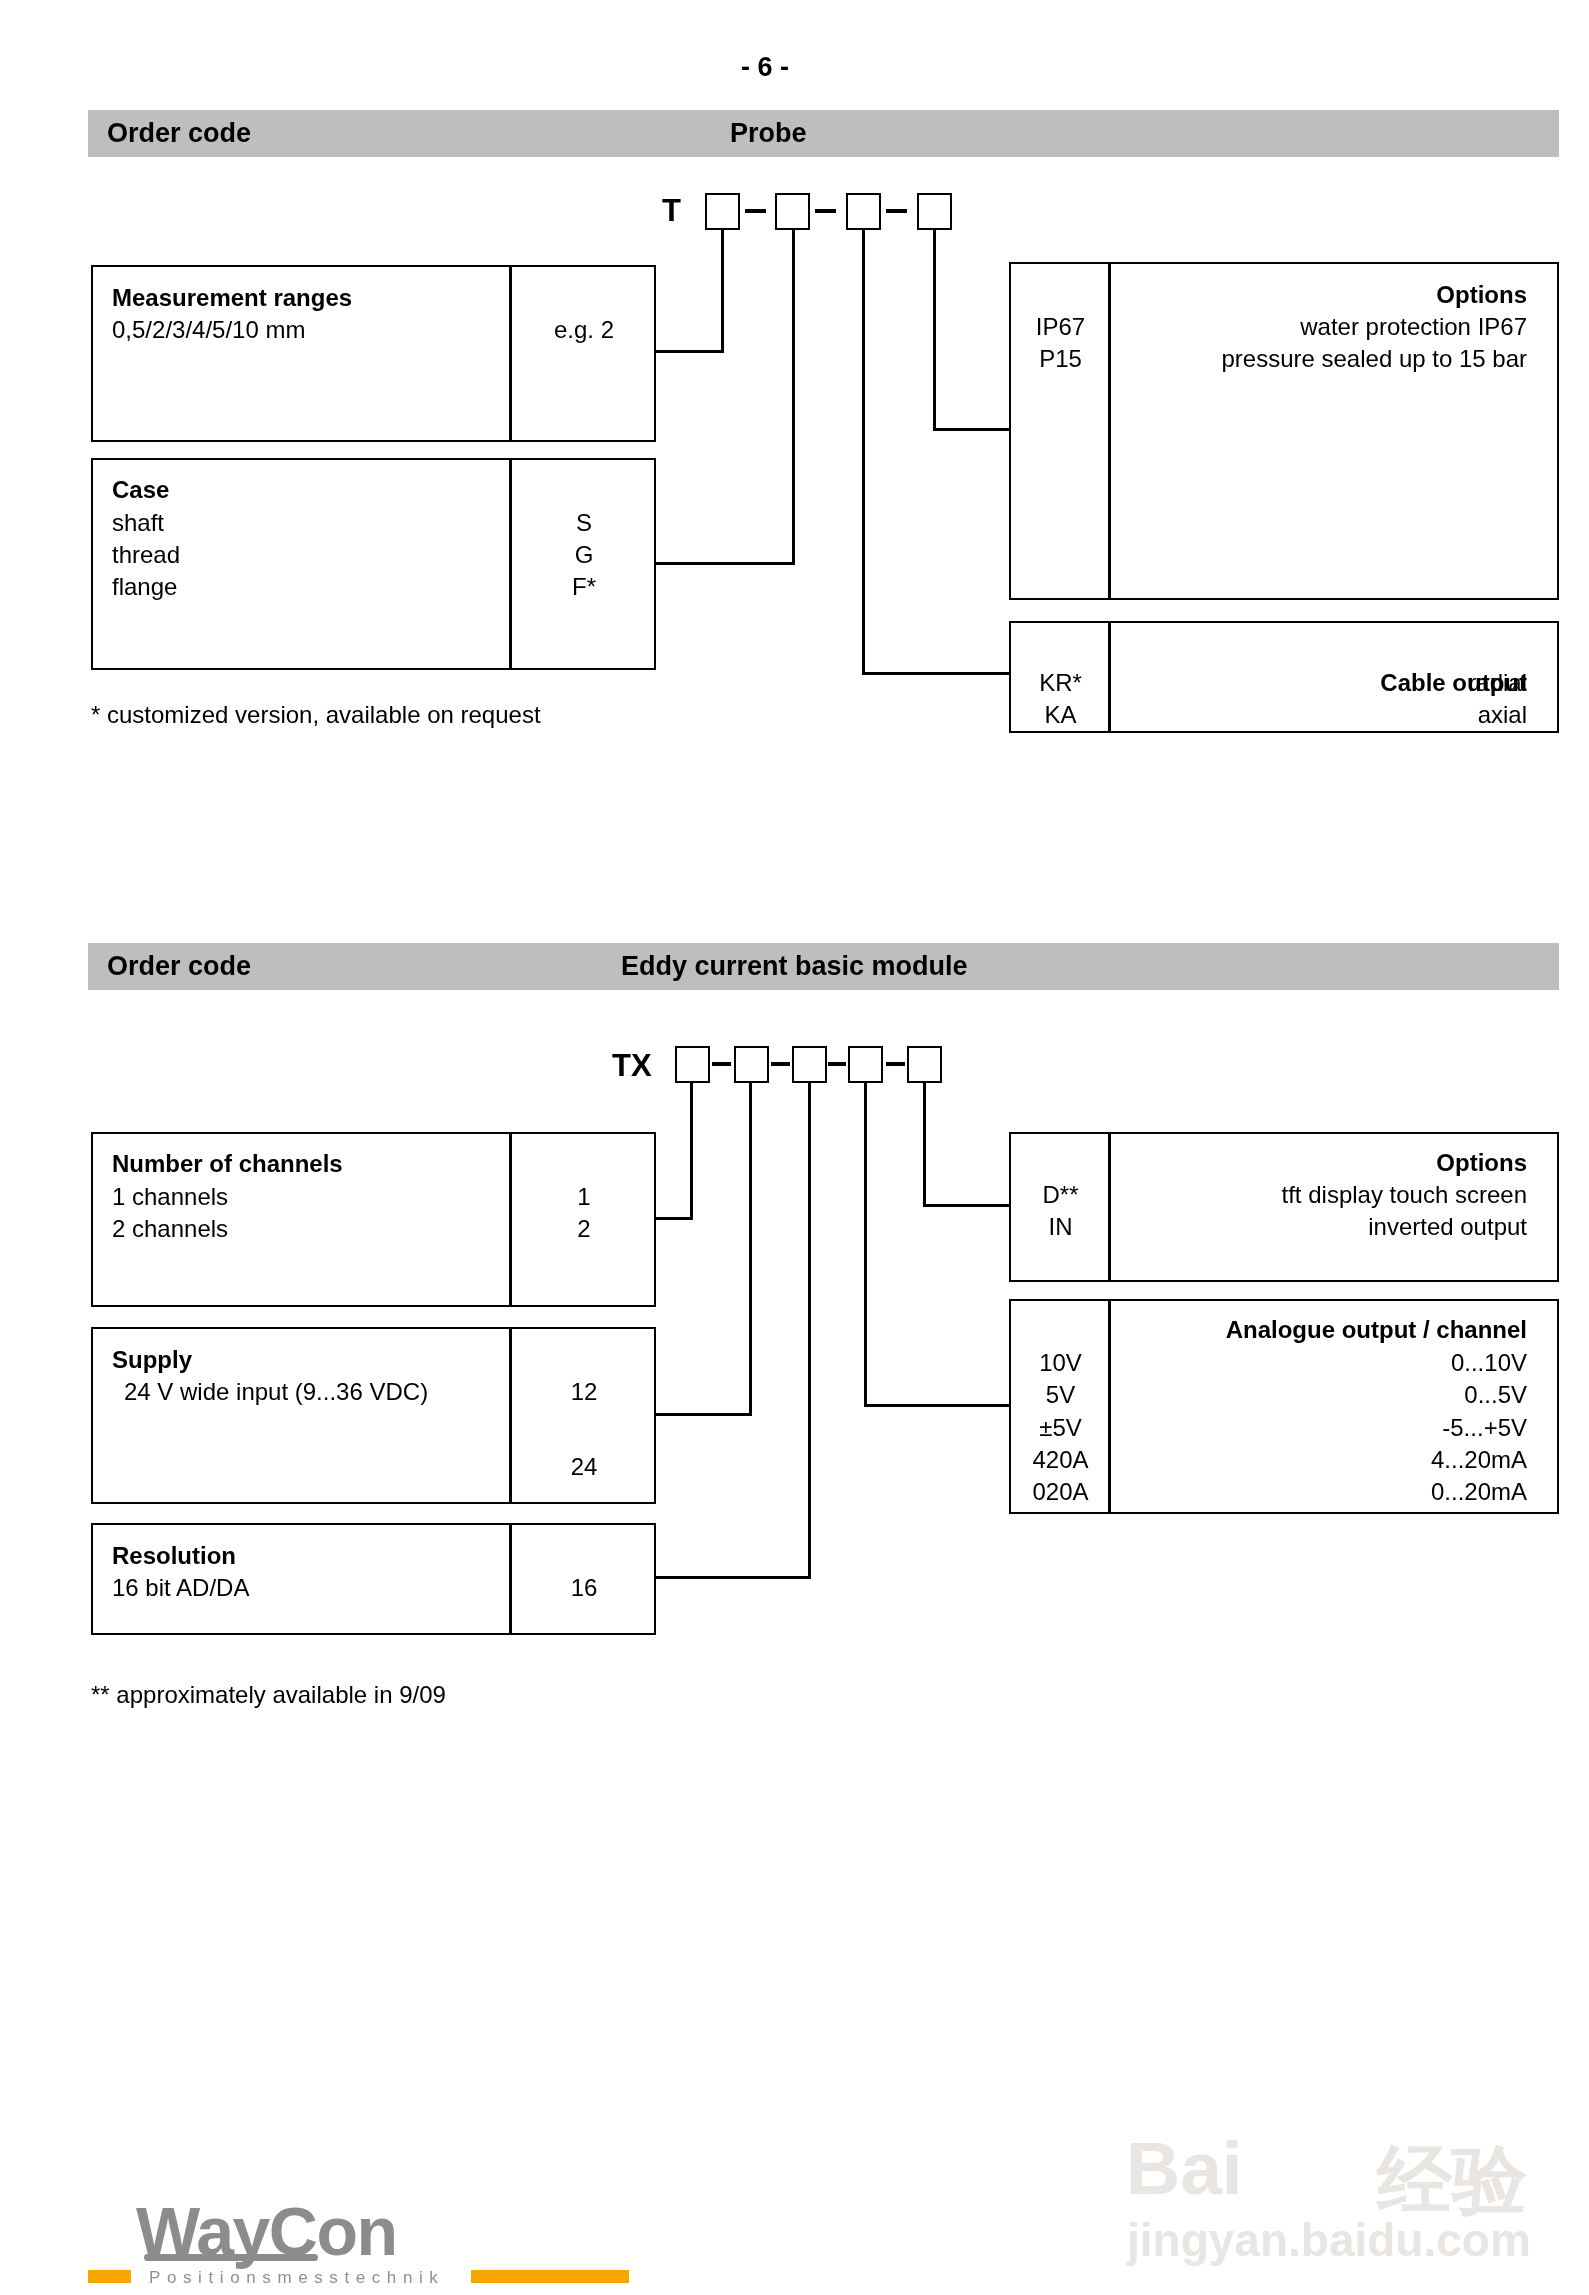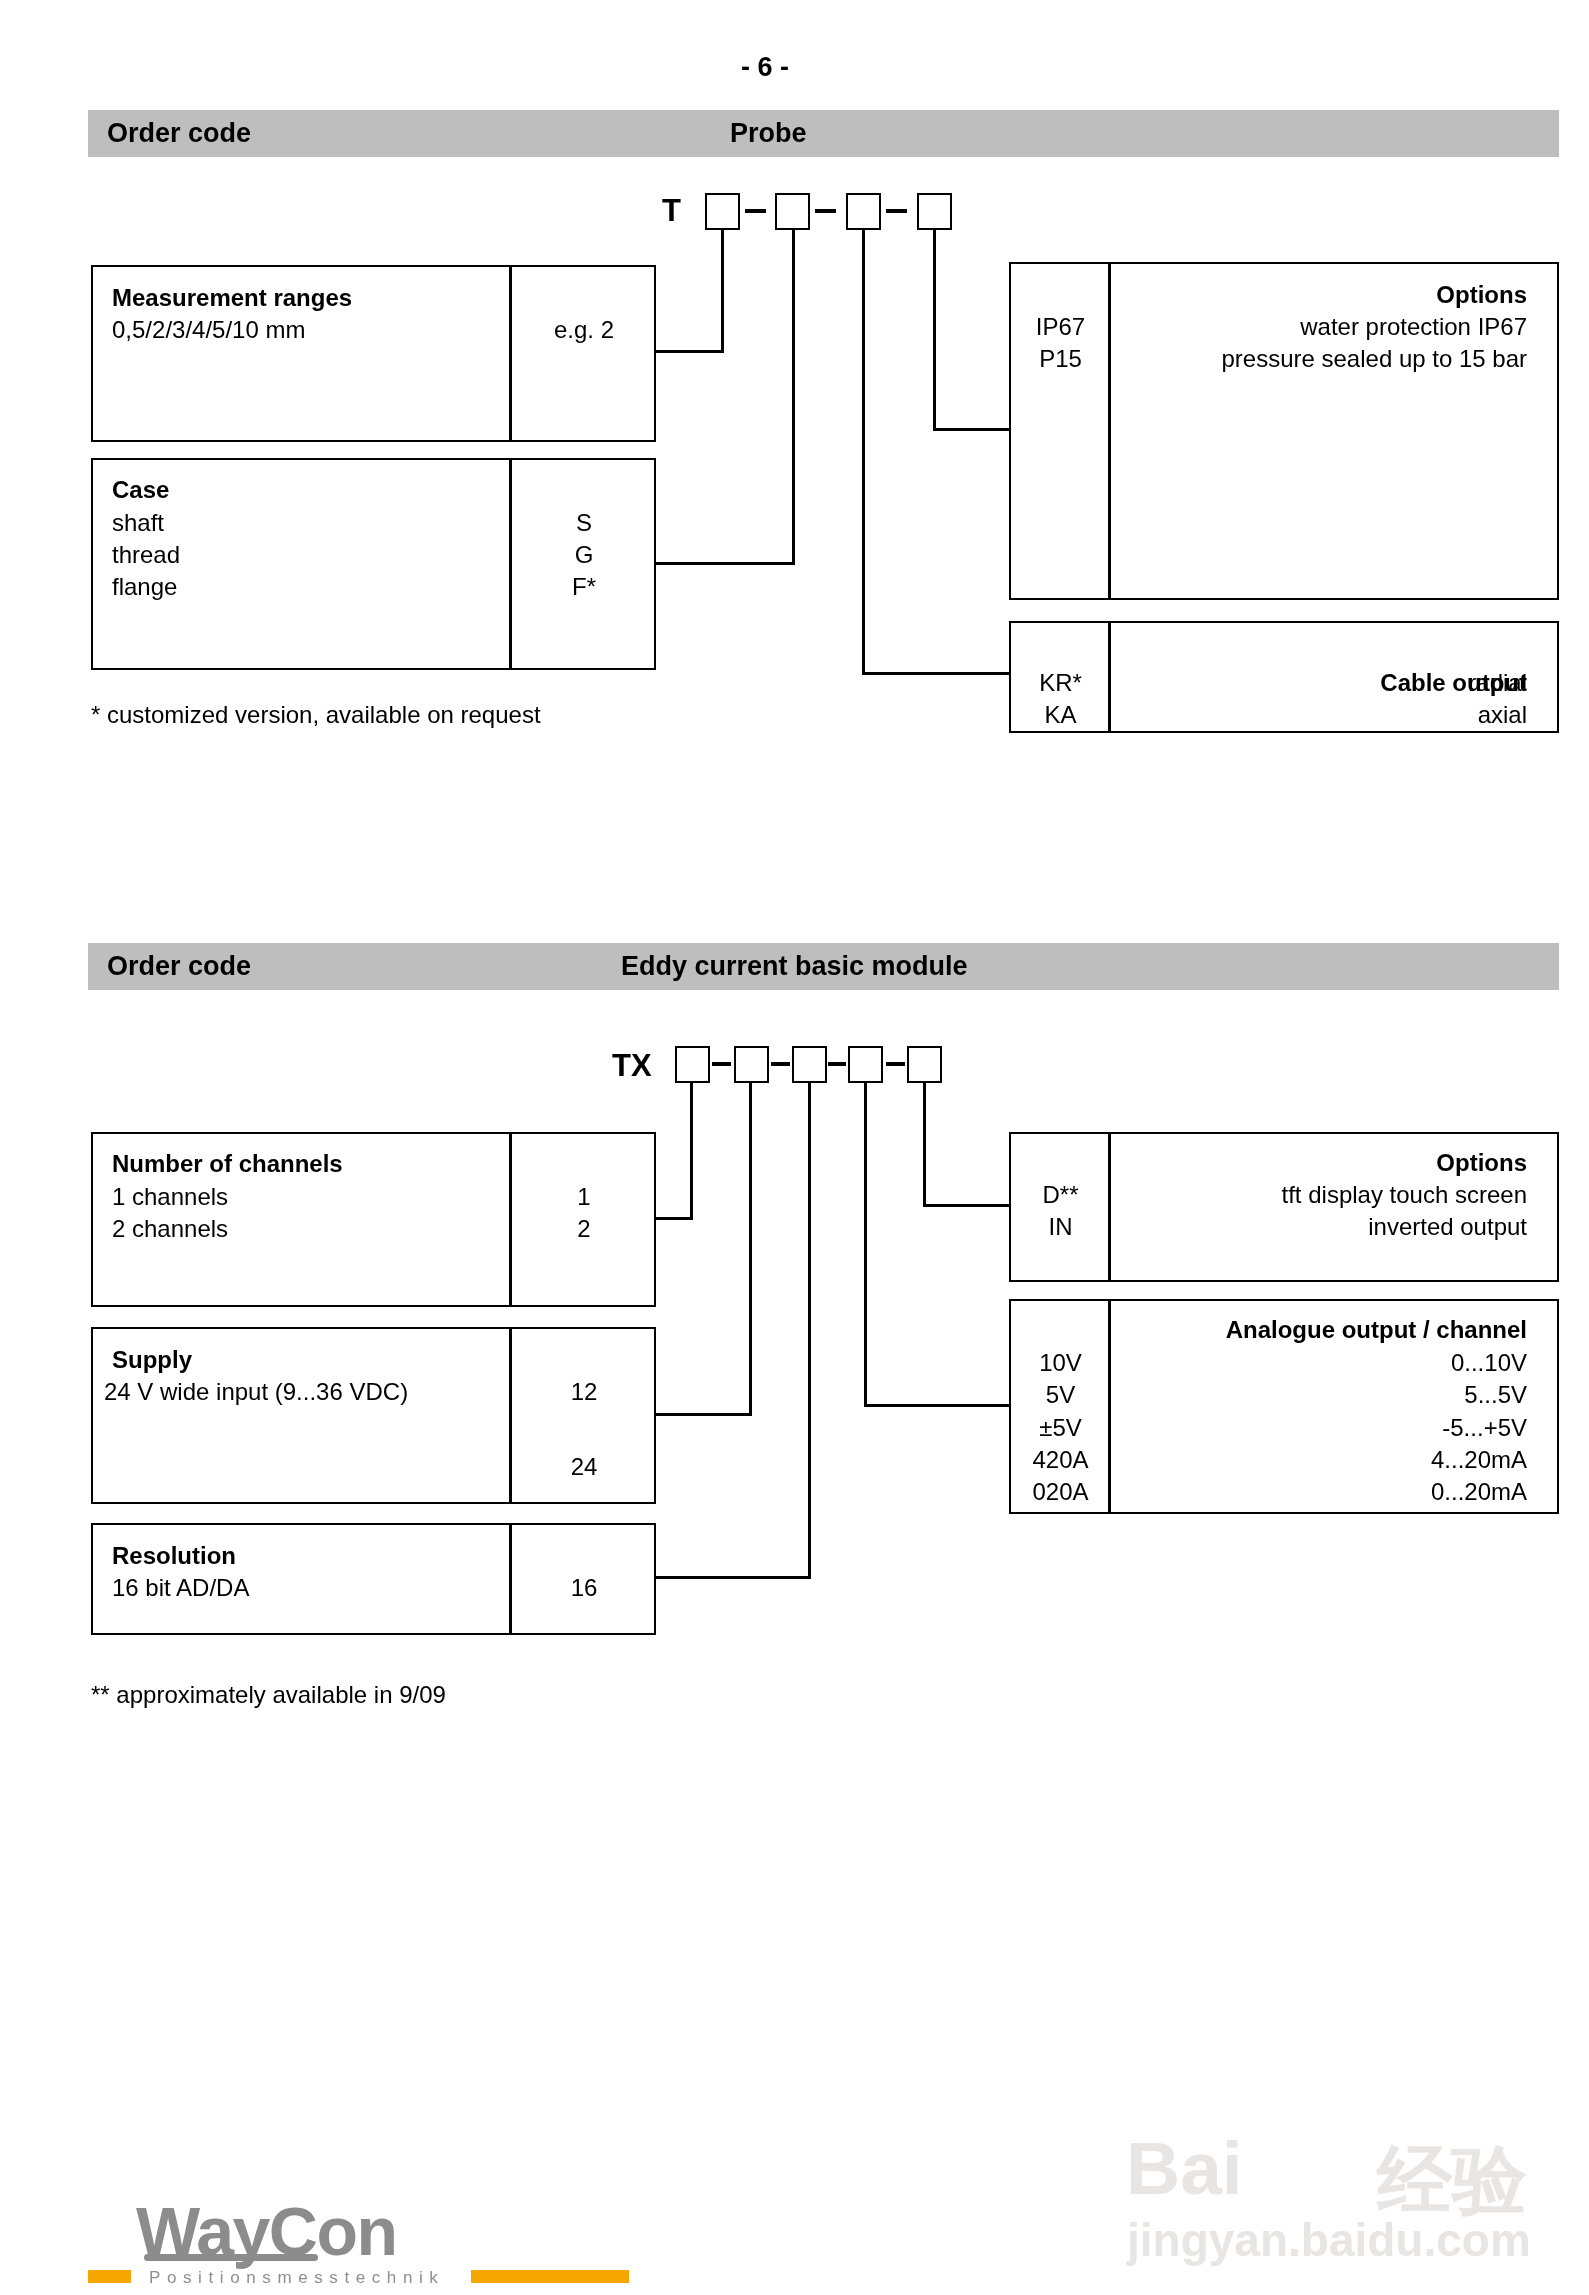--- a/index.html
+++ b/index.html
@@ -129,21 +129,21 @@
   <div class="divline" style="left:509px;top:1132px;height:175px;"></div>
   <div class="t b" style="left:112px;top:1149px;">Number of channels</div>
   <div class="t" style="left:112px;top:1182px;">1 channels</div>
   <div class="t" style="left:112px;top:1214px;">2 channels</div>
   <div class="t vcell" style="top:1182px;">1</div>
   <div class="t vcell" style="top:1214px;">2</div>
 
   <div class="box" style="left:91px;top:1327px;width:565px;height:177px;"></div>
   <div class="divline" style="left:509px;top:1327px;height:177px;"></div>
   <div class="t b" style="left:112px;top:1345px;">Supply</div>
-  <div class="t" style="left:104px;top:1377px;">24 V wide input (9...36 VDC)</div>
+  <div class="t" style="left:124px;top:1377px;">24 V wide input (9...36 VDC)</div>
   <div class="t vcell" style="top:1377px;">12</div>
   <div class="t vcell" style="top:1410px;margin-top:42px;">24</div>
 
   <div class="box" style="left:91px;top:1523px;width:565px;height:112px;"></div>
   <div class="divline" style="left:509px;top:1523px;height:112px;"></div>
   <div class="t b" style="left:112px;top:1541px;">Resolution</div>
   <div class="t" style="left:112px;top:1573px;">16 bit AD/DA</div>
   <div class="t vcell" style="top:1573px;">16</div>
 
   <div class="t" style="left:91px;top:1680px;">** approximately available in 9/09</div>
@@ -153,21 +153,21 @@
   <div class="t b rcell" style="top:1148px;">Options</div>
   <div class="t rcell" style="top:1180px;">tft display touch screen</div>
   <div class="t rcell" style="top:1212px;">inverted output</div>
   <div class="t lcell" style="top:1180px;">D**</div>
   <div class="t lcell" style="top:1212px;">IN</div>
 
   <div class="box" style="left:1009px;top:1299px;width:550px;height:215px;"></div>
   <div class="divline" style="left:1108px;top:1299px;height:215px;"></div>
   <div class="t b rcell" style="top:1315px;">Analogue output / channel</div>
   <div class="t rcell" style="top:1348px;">0...10V</div>
-  <div class="t rcell" style="top:1380px;">5...5V</div>
+  <div class="t rcell" style="top:1380px;">0...5V</div>
   <div class="t rcell" style="top:1413px;">-5...+5V</div>
   <div class="t rcell" style="top:1445px;">4...20mA</div>
   <div class="t rcell" style="top:1477px;">0...20mA</div>
   <div class="t lcell" style="top:1348px;">10V</div>
   <div class="t lcell" style="top:1380px;">5V</div>
   <div class="t lcell" style="top:1413px;">±5V</div>
   <div class="t lcell" style="top:1445px;">420A</div>
   <div class="t lcell" style="top:1477px;">020A</div>
 
   <div class="wm-big wm" style="left:1126px;top:2125px;">Bai</div>

